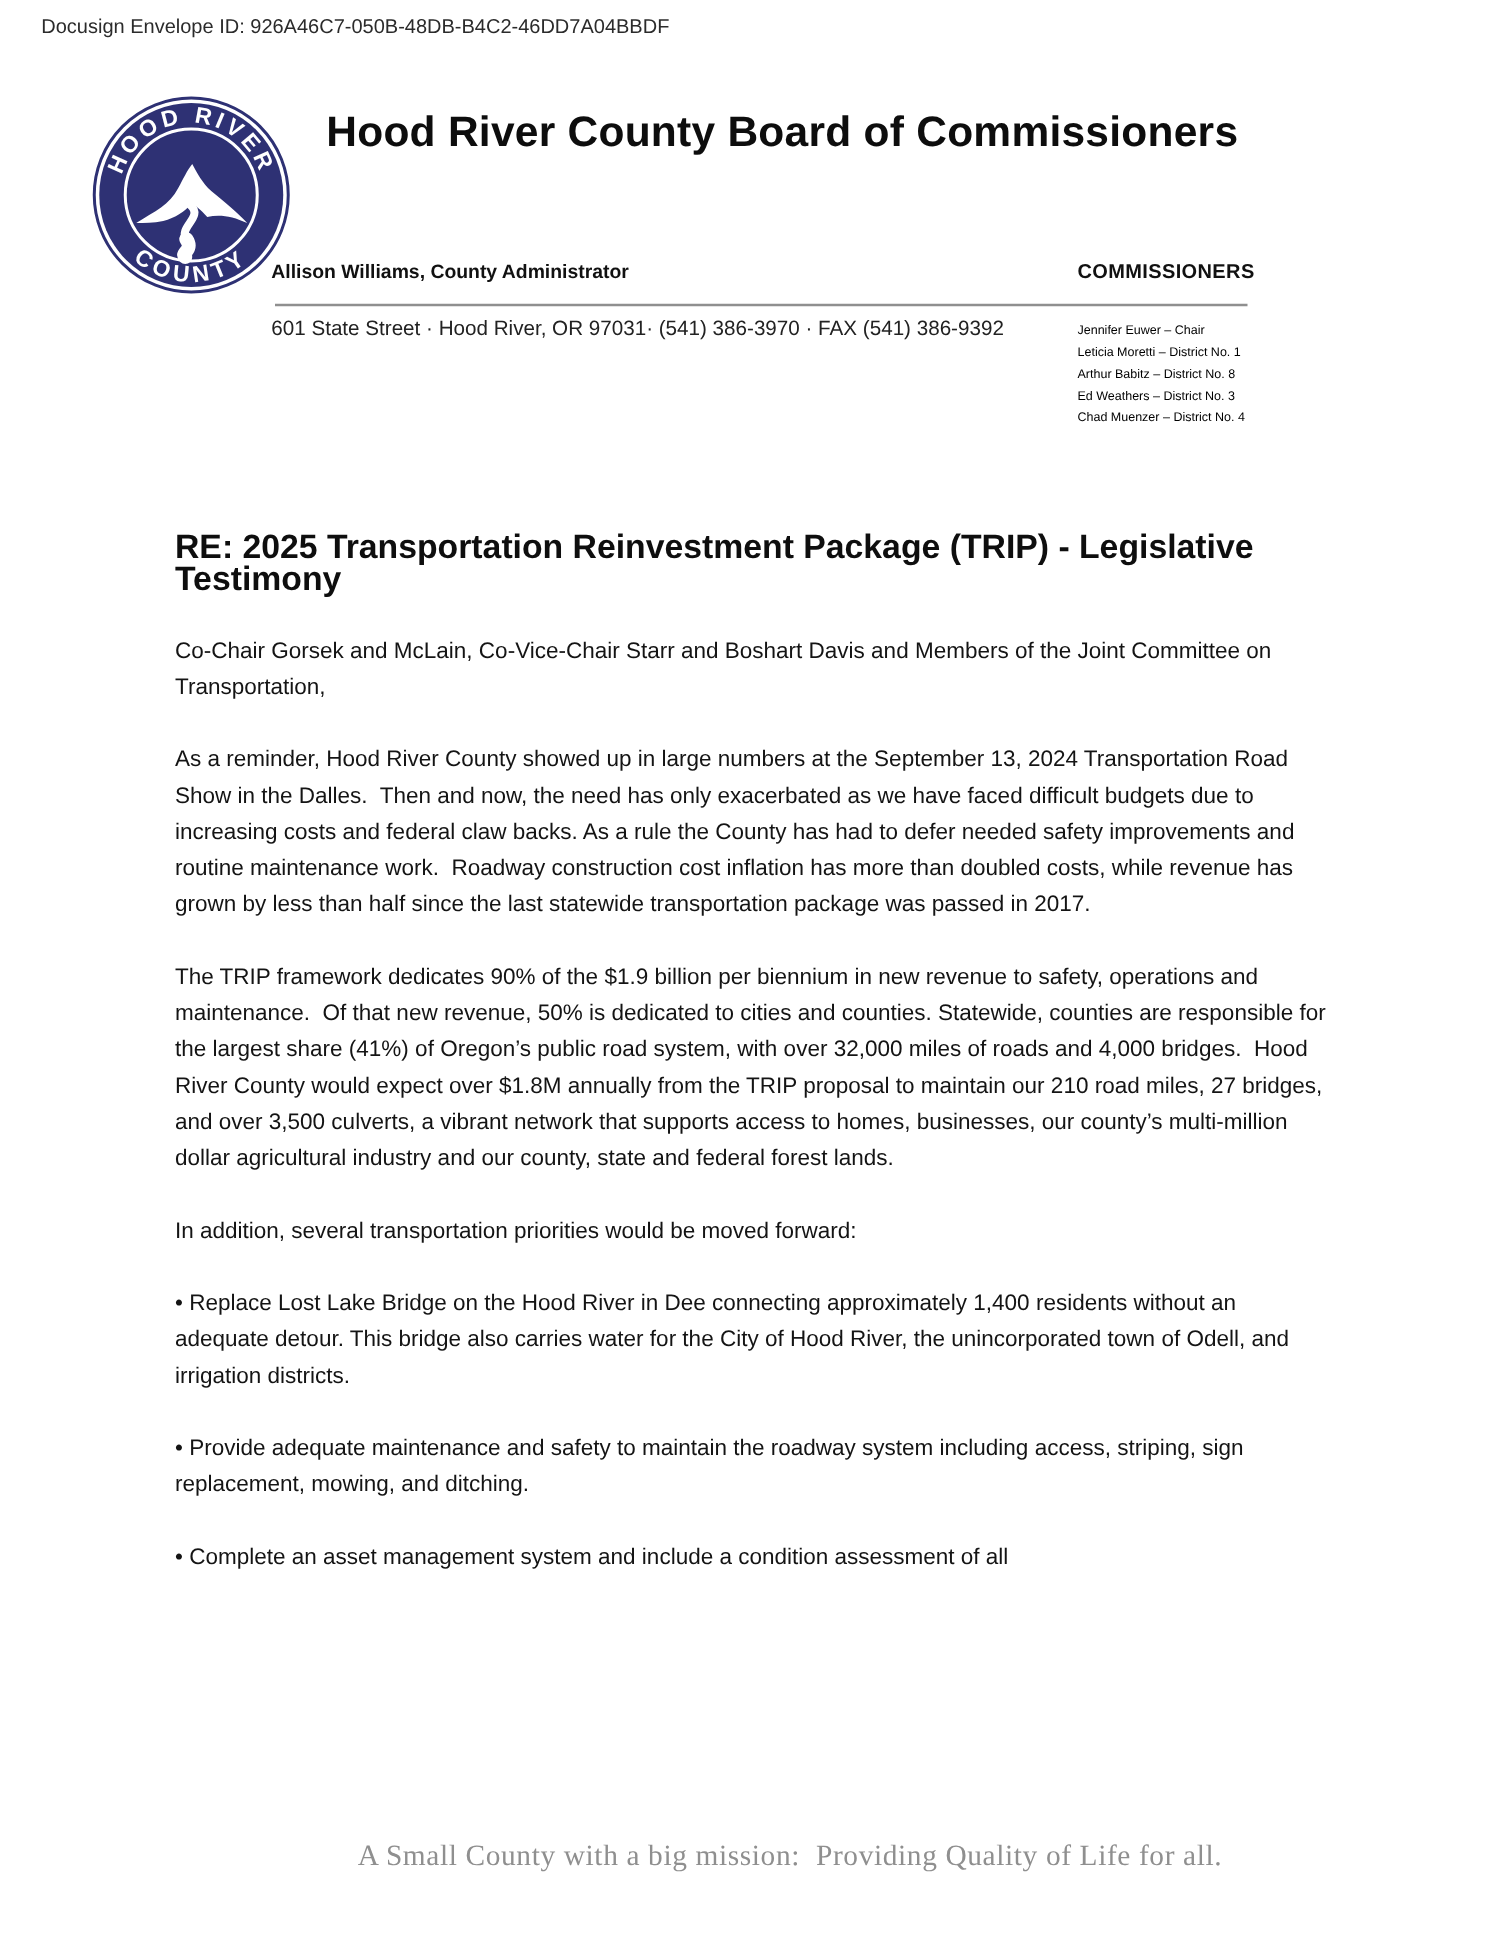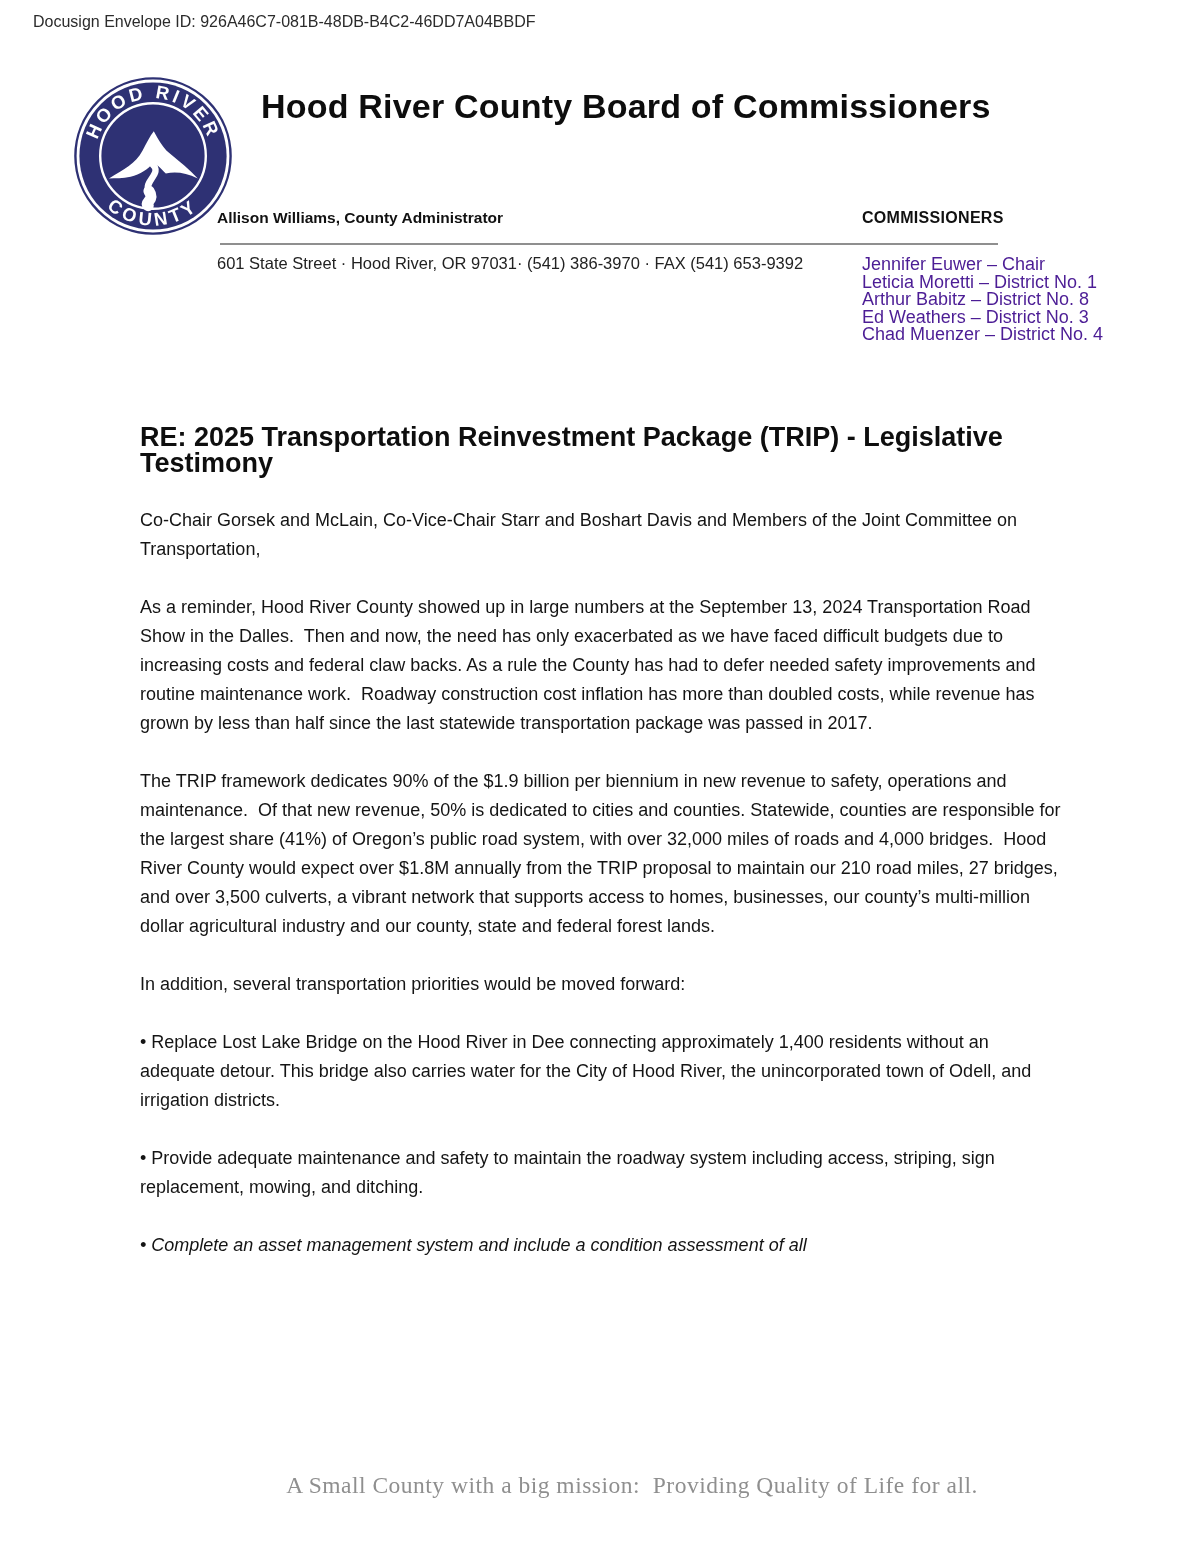--- a/index.html
+++ b/index.html
@@ -38,48 +38,48 @@
   .header-rule {
     position: absolute; left: 220px; top: 243px;
     width: 778px; height: 2px; background: #8f8f8f;
   }
   .address-line {
     position: absolute; left: 217px; top: 254px;
     font-size: 16.5px; color: #222; white-space: nowrap;
   }
   .commissioner-list {
     position: absolute; left: 862px; top: 256px;
-    font-size: 18px; line-height: 17.6px; color: #4c1d95;
+    font-size: 10px; line-height: 17.6px; color: #000000;
   }
   .letter-body {
     position: absolute; left: 140px; top: 424px;
     width: 924px;
     font-size: 18px; line-height: 29px; color: #141414;
   }
   .subject-line {
     font-size: 27px; font-weight: 700; color: #0e0e0e;
     line-height: 26px; margin: 0 0 30px 0;
   }
   .para {
     margin: 0 0 29px 0;
     white-space: pre-wrap;
   }
-  .para:last-child { margin-bottom: 0; font-style: italic; }
+  .para:last-child { margin-bottom: 0; }
   .footer-motto {
     position: absolute; left: 16px; top: 1472px; width: 100%;
     text-align: center;
     font-family: "Liberation Serif", serif;
     font-size: 23.5px; color: #8f8f8f;
     white-space: pre-wrap; letter-spacing: 0.5px; padding-left: 32px;
   }
 </style>
 </head>
 <body>
 
-<div class="docusign-line">Docusign Envelope ID: 926A46C7-081B-48DB-B4C2-46DD7A04BBDF</div>
+<div class="docusign-line">Docusign Envelope ID: 926A46C7-050B-48DB-B4C2-46DD7A04BBDF</div>
 
 <div class="seal">
   <svg viewBox="0 0 200 200" width="160" height="160">
     <defs>
       <path id="arcTop" d="M 28,100 a 72,72 0 1 1 144,0" fill="none"></path>
       <path id="arcBottom" d="M 13,100 a 87,87 0 0 0 174,0" fill="none"></path>
     </defs>
 
     <circle cx="100" cy="100" r="97" fill="#ffffff" stroke="#2e3174" stroke-width="3"></circle>
 
@@ -102,21 +102,21 @@
 </div>
 
 <div class="page-title">Hood River County Board of Commissioners</div>
 
 <div class="admin-name">Allison Williams, County Administrator</div>
 
 <div class="commissioners-heading">COMMISSIONERS</div>
 
 <div class="header-rule"></div>
 
-<div class="address-line">601 State Street · Hood River, OR 97031· (541) 386-3970 · FAX (541) 653-9392</div>
+<div class="address-line">601 State Street · Hood River, OR 97031· (541) 386-3970 · FAX (541) 386-9392</div>
 
 <div class="commissioner-list">
   <div>Jennifer Euwer – Chair</div>
   <div>Leticia Moretti – District No. 1</div>
   <div>Arthur Babitz – District No. 8</div>
   <div>Ed Weathers – District No. 3</div>
   <div>Chad Muenzer – District No. 4</div>
 </div>
 
 <div class="letter-body">

